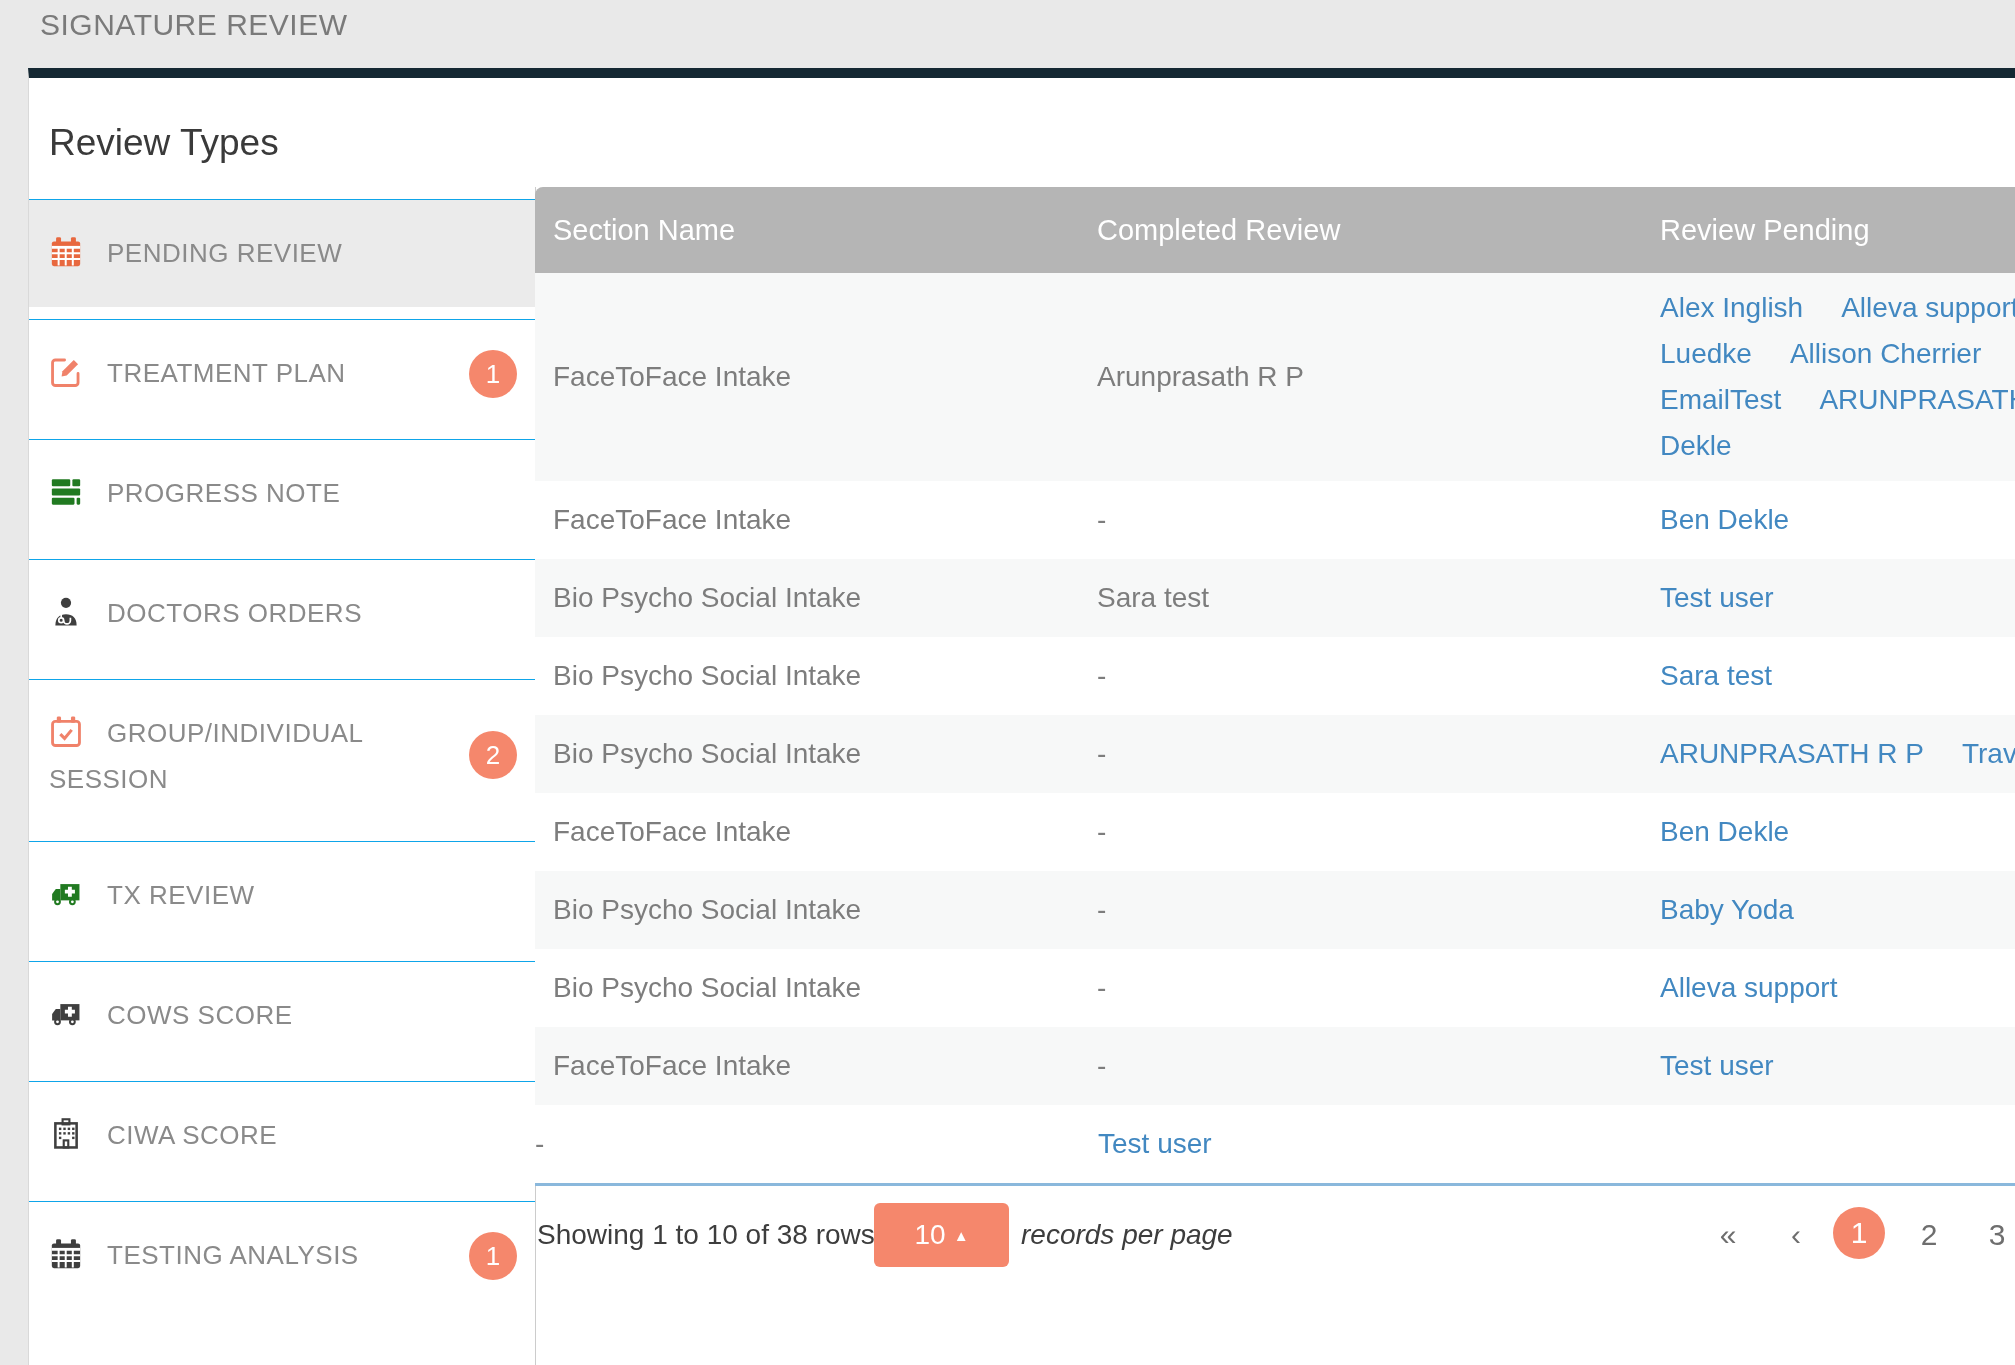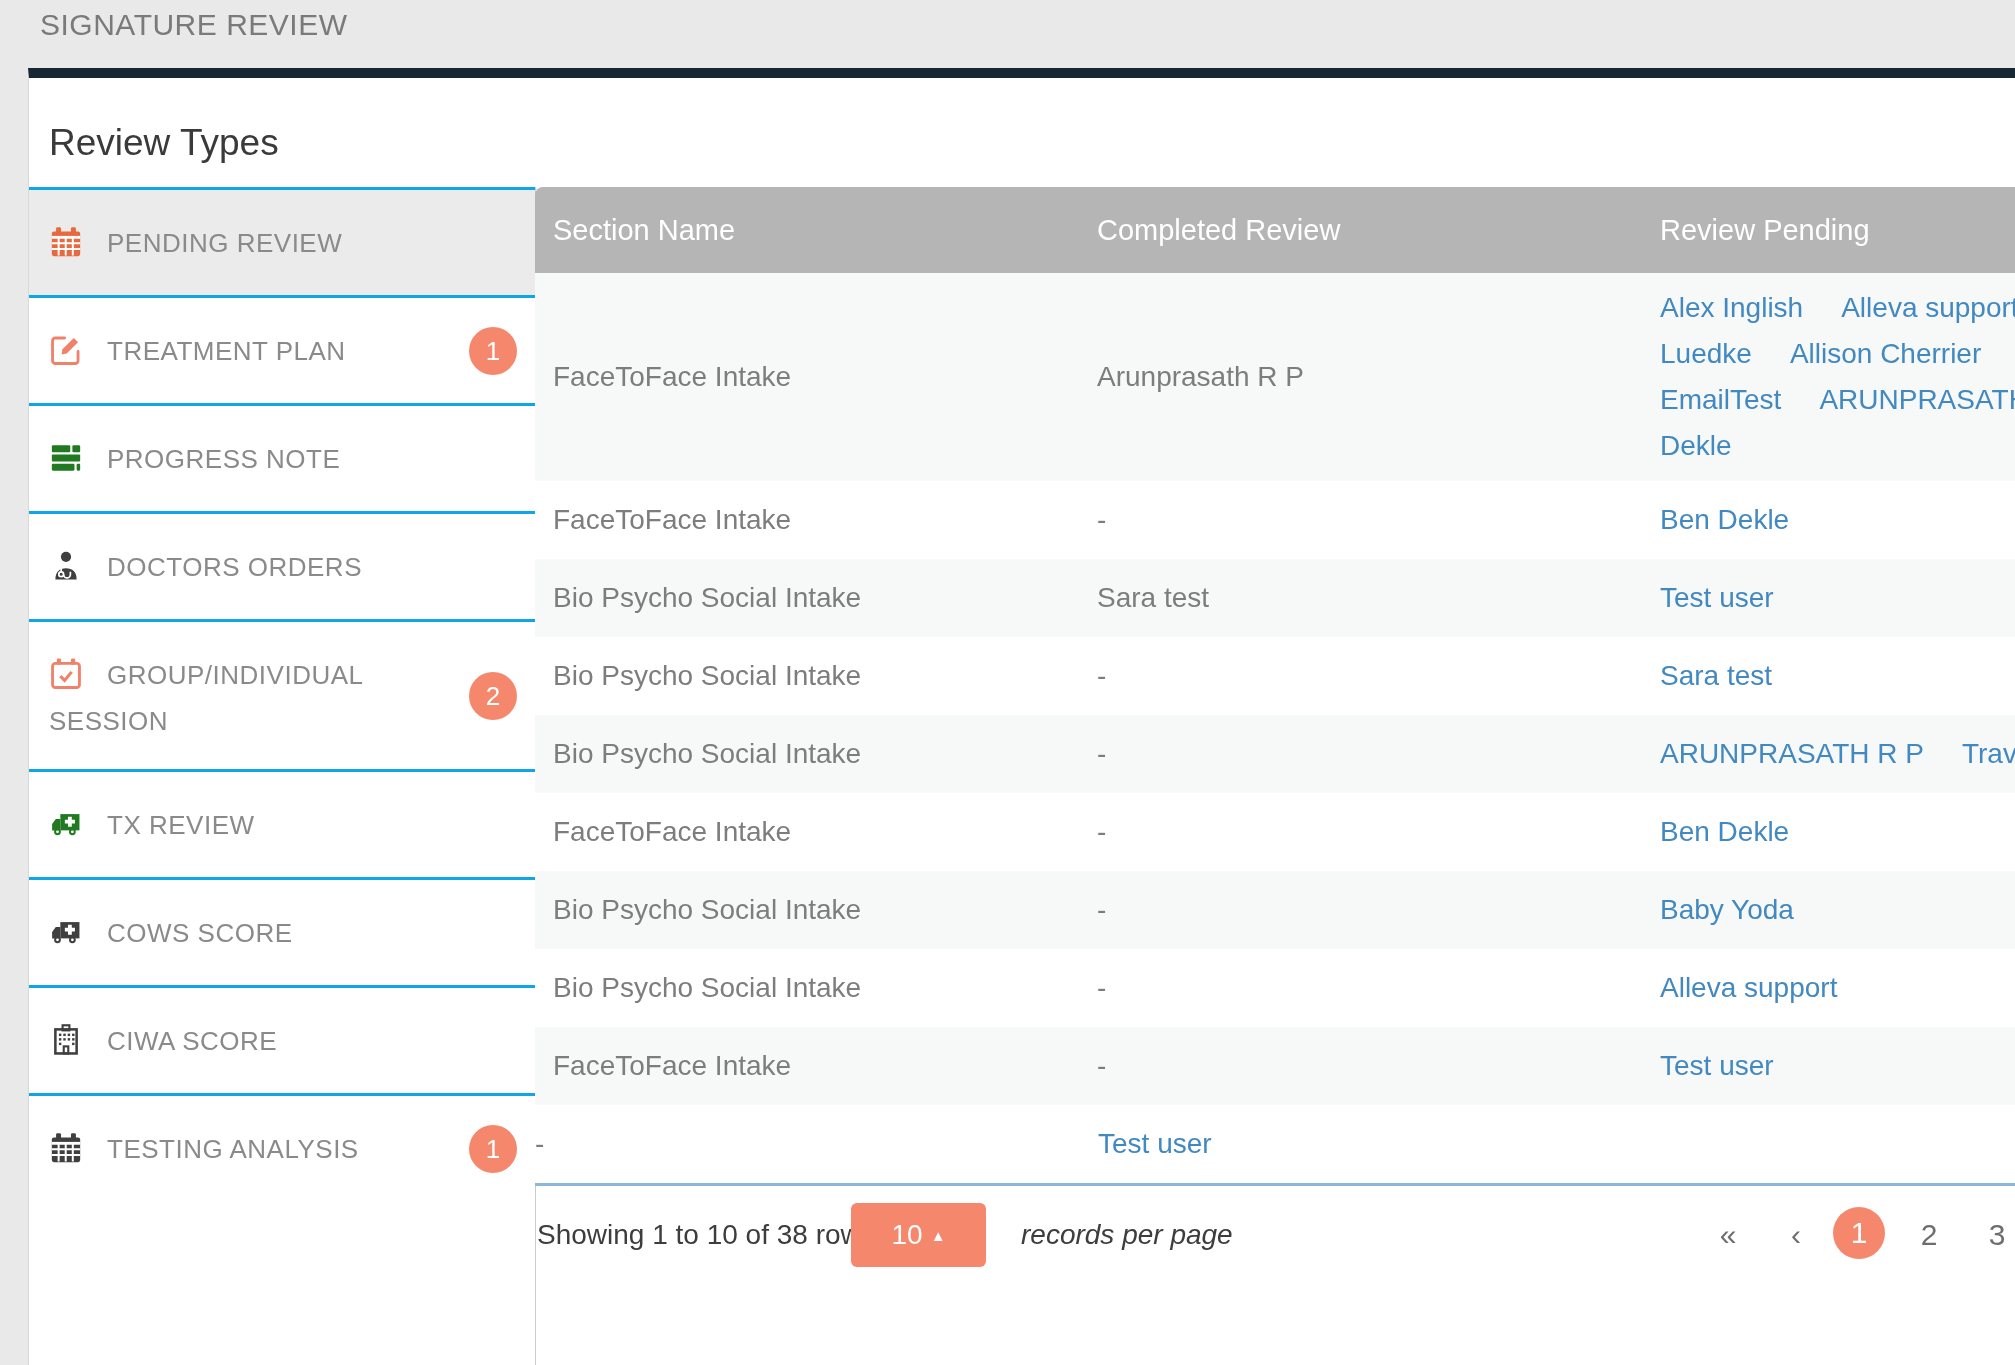--- a/index.html
+++ b/index.html
@@ -21,23 +21,23 @@
     position:absolute;left:20px;top:44px;
     font-size:37px;color:#3a3a3a;
   }
   
   .sidebar{
     position:absolute;left:0;top:109px;width:506px;height:1188px;
     border-right:1px solid #cccccc;background:#ffffff;
   }
   .sb-item{
     position:relative;box-sizing:border-box;min-height:108px;
-    border-top:3px solid #0ea5e9;
+    border-top:1px solid #0ea5e9;
     padding:30px 86px 0 20px;line-height:46px;
-    font-size:26px;color:#8a8a8a;letter-spacing:.5px;cursor:pointer;
+    font-size:26px;color:#8a8a8a;letter-spacing:.5px;cursor:pointer;margin-top:12px;
   }
   .sb-item--active{background:#ebebeb;}
   .sb-item--tall{min-height:150px;padding-right:116px;}
   .sb-icon{
     display:inline-block;width:34px;height:34px;margin-right:24px;
     vertical-align:-7px;
   }
   .sb-icon svg{display:block;width:34px;height:34px;}
   .ic-orange{color:#e8683f;}
   .ic-salmon{color:#f0826a;}
@@ -64,21 +64,21 @@
   .t-row--tall{height:208px;}
   .c-section{box-sizing:border-box;width:562px;padding-left:18px;flex:none;}
   .c-completed{box-sizing:border-box;width:563px;flex:none;}
   .c-pending{flex:1;min-width:0;}
   .p-line{line-height:46px;white-space:nowrap;}
   .p-link{color:#4288c1;text-decoration:none;margin-right:38px;cursor:pointer;}
   .t-bottom-line{height:3px;background:#8ab8dc;}
   
   .pg-summary{position:absolute;left:508px;top:1125px;height:64px;line-height:64px;
     font-size:28px;color:#3d3d3d;}
-  .pg-btn{position:absolute;left:822px;top:1125px;width:135px;height:64px;
+  .pg-btn{position:absolute;left:845px;top:1125px;width:135px;height:64px;
     background:#f5876c;border:none;border-radius:6px;color:#fff;font-size:28px;
     font-family:"Liberation Sans",sans-serif;cursor:pointer;}
   .pg-btn .caret{font-size:15px;vertical-align:3px;margin-left:8px;}
   .pg-records{position:absolute;left:992px;top:1125px;height:64px;line-height:64px;
     font-size:28px;color:#3d3d3d;font-style:italic;}
   .pg-nav{position:absolute;top:1125px;height:64px;line-height:64px;text-align:center;
     font-size:30px;color:#6e6e6e;cursor:pointer;}
   .pg-first{left:1679px;width:40px;}
   .pg-prev{left:1747px;width:40px;}
   .pg-page{width:56px;}

